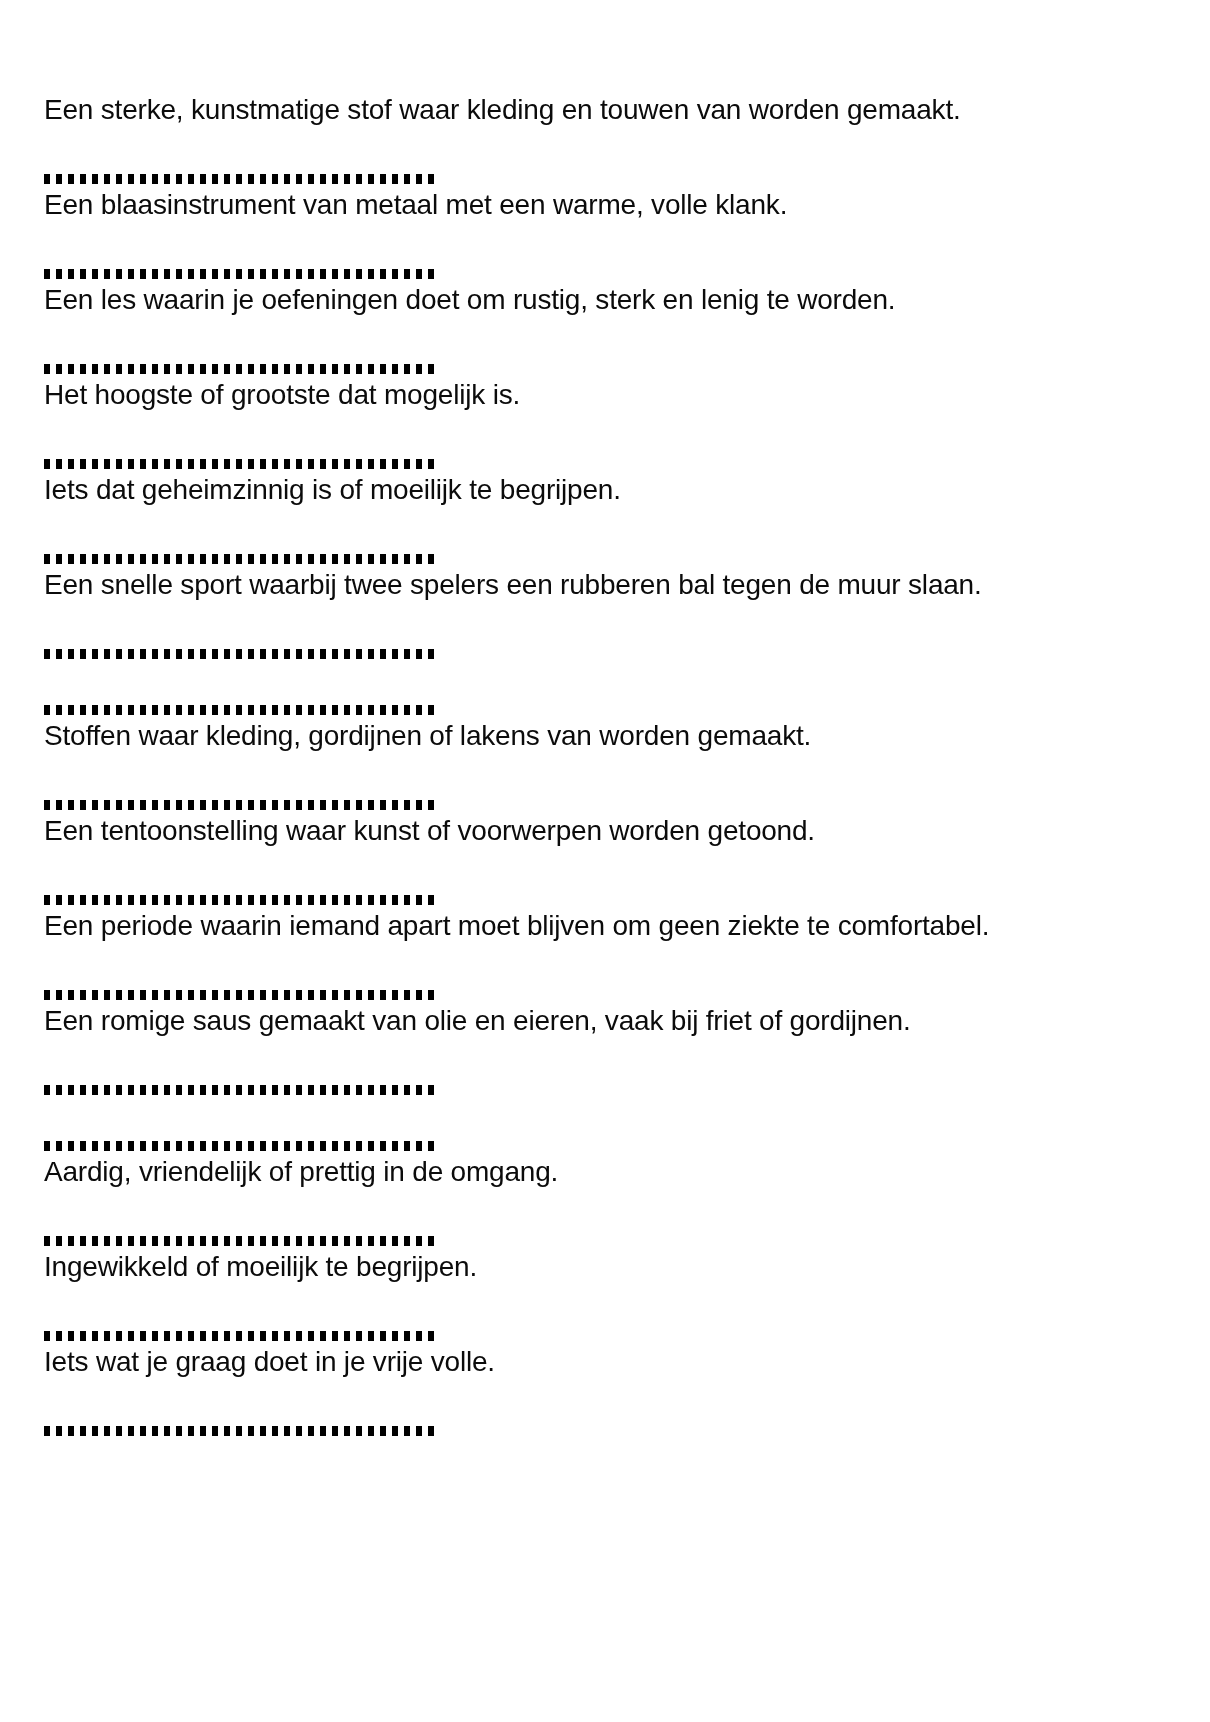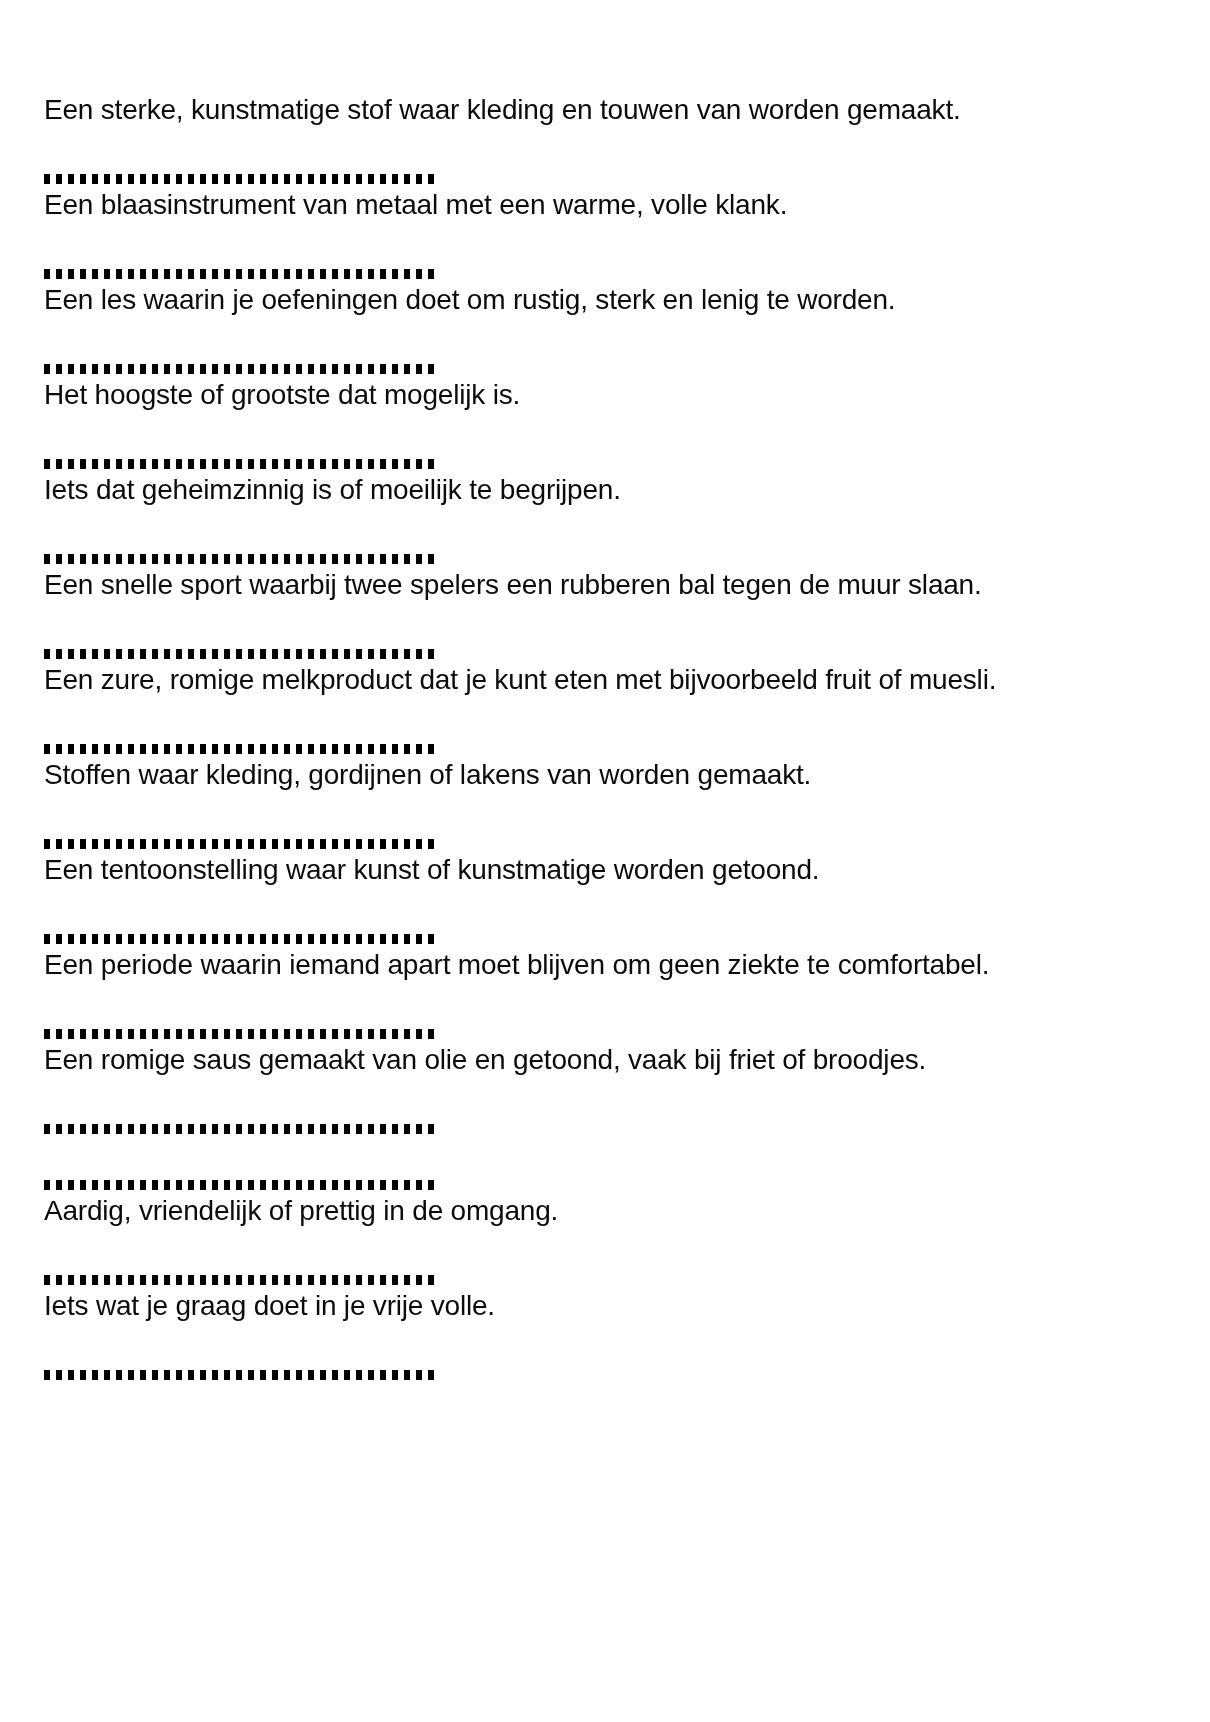--- a/index.html
+++ b/index.html
@@ -74,52 +74,55 @@
     <div class="dots"></div>
   </div>
 
   <div class="item">
     <p class="definition">Een snelle sport waarbij twee spelers een rubberen bal tegen de muur slaan.</p>
     <div class="dots"></div>
   </div>
 
 
   <div class="item">
-    <p class="definition">Een zure, romige melkproduct dat je kunt eten met bijvoorbeeld fruit of muesli.</p>
     <div class="dots"></div>
   </div>
 
   <div class="item">
     <p class="definition">Stoffen waar kleding, gordijnen of lakens van worden gemaakt.</p>
     <div class="dots"></div>
   </div>
 
   <div class="item">
-    <p class="definition">Een tentoonstelling waar kunst of kunstmatige worden getoond.</p>
+    <p class="definition">Een tentoonstelling waar kunst of voorwerpen worden getoond.</p>
     <div class="dots"></div>
   </div>
 
   <div class="item">
     <p class="definition">Een periode waarin iemand apart moet blijven om geen ziekte te comfortabel.</p>
     <div class="dots"></div>
   </div>
 
   <div class="item">
-    <p class="definition">Een romige saus gemaakt van olie en getoond, vaak bij friet of broodjes.</p>
+    <p class="definition">Een romige saus gemaakt van olie en eieren, vaak bij friet of gordijnen.</p>
     <div class="dots"></div>
   </div>
 
   <div class="item">
     <div class="dots"></div>
   </div>
 
   <div class="item">
     <p class="definition">Aardig, vriendelijk of prettig in de omgang.</p>
     <div class="dots"></div>
   </div>
 
+  <div class="item">
+    <p class="definition">Ingewikkeld of moeilijk te begrijpen.</p>
+    <div class="dots"></div>
+  </div>
 
   <div class="item">
     <p class="definition">Iets wat je graag doet in je vrije volle.</p>
     <div class="dots"></div>
   </div>
 
 </div>
 
 </body></html>

